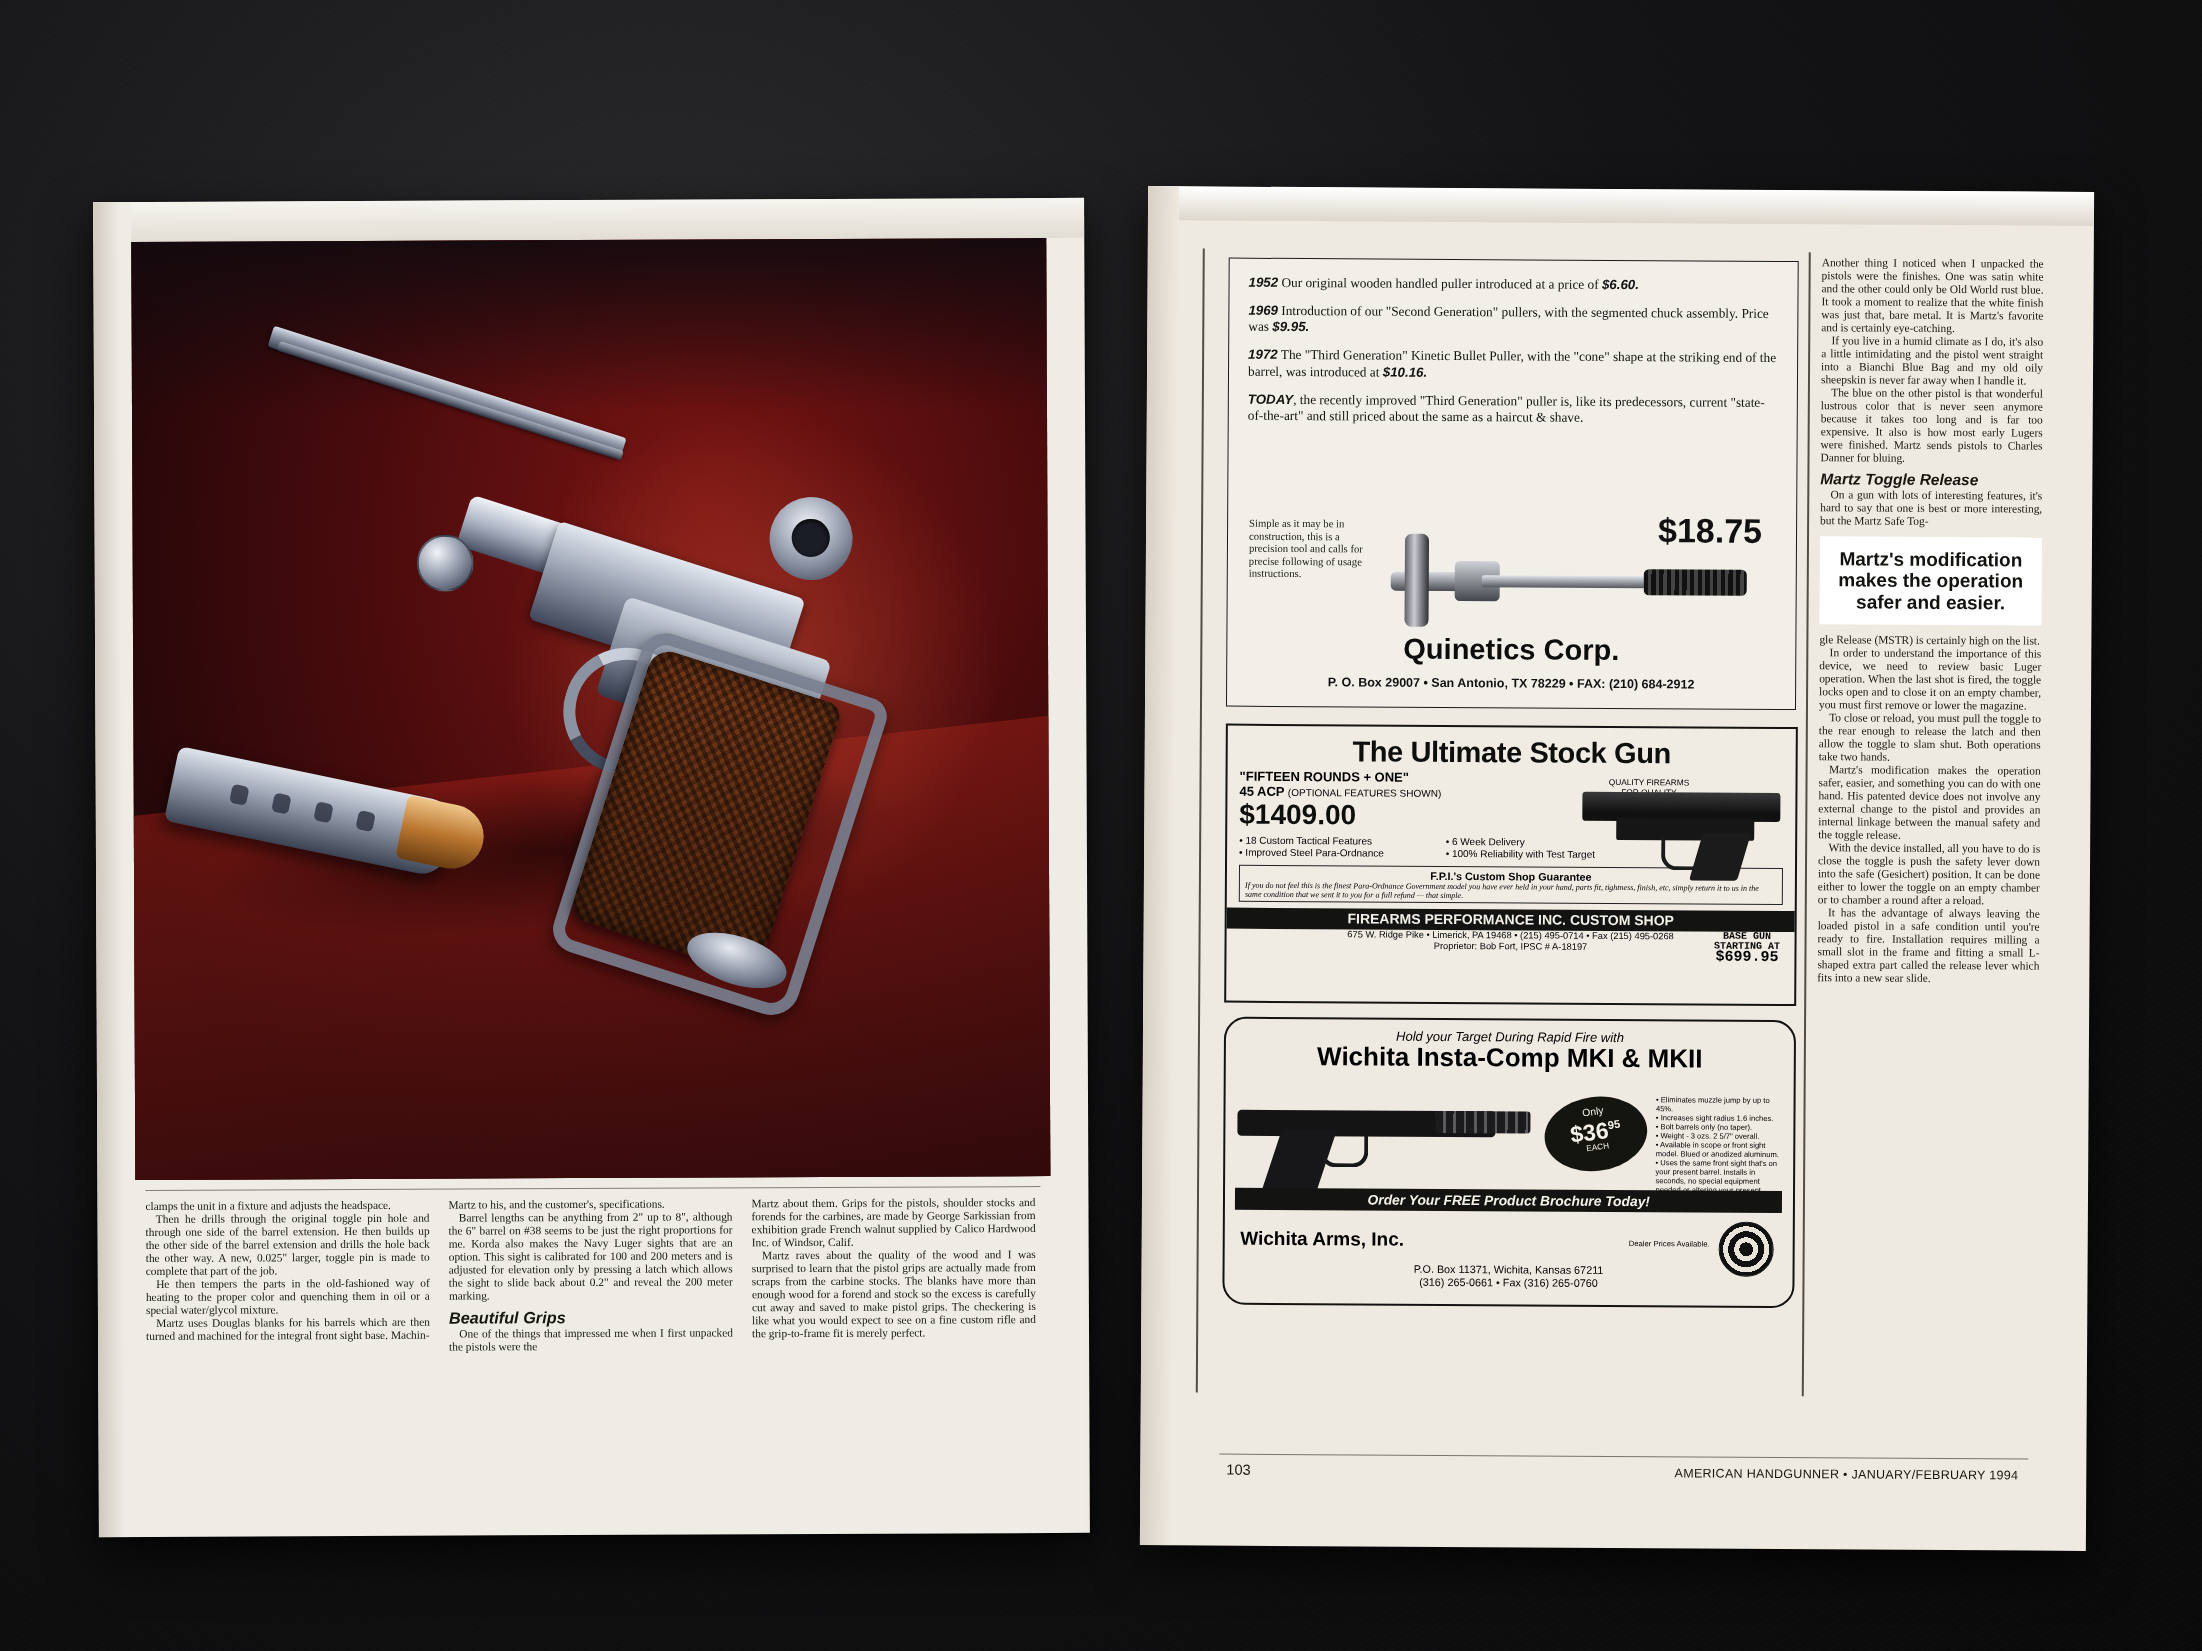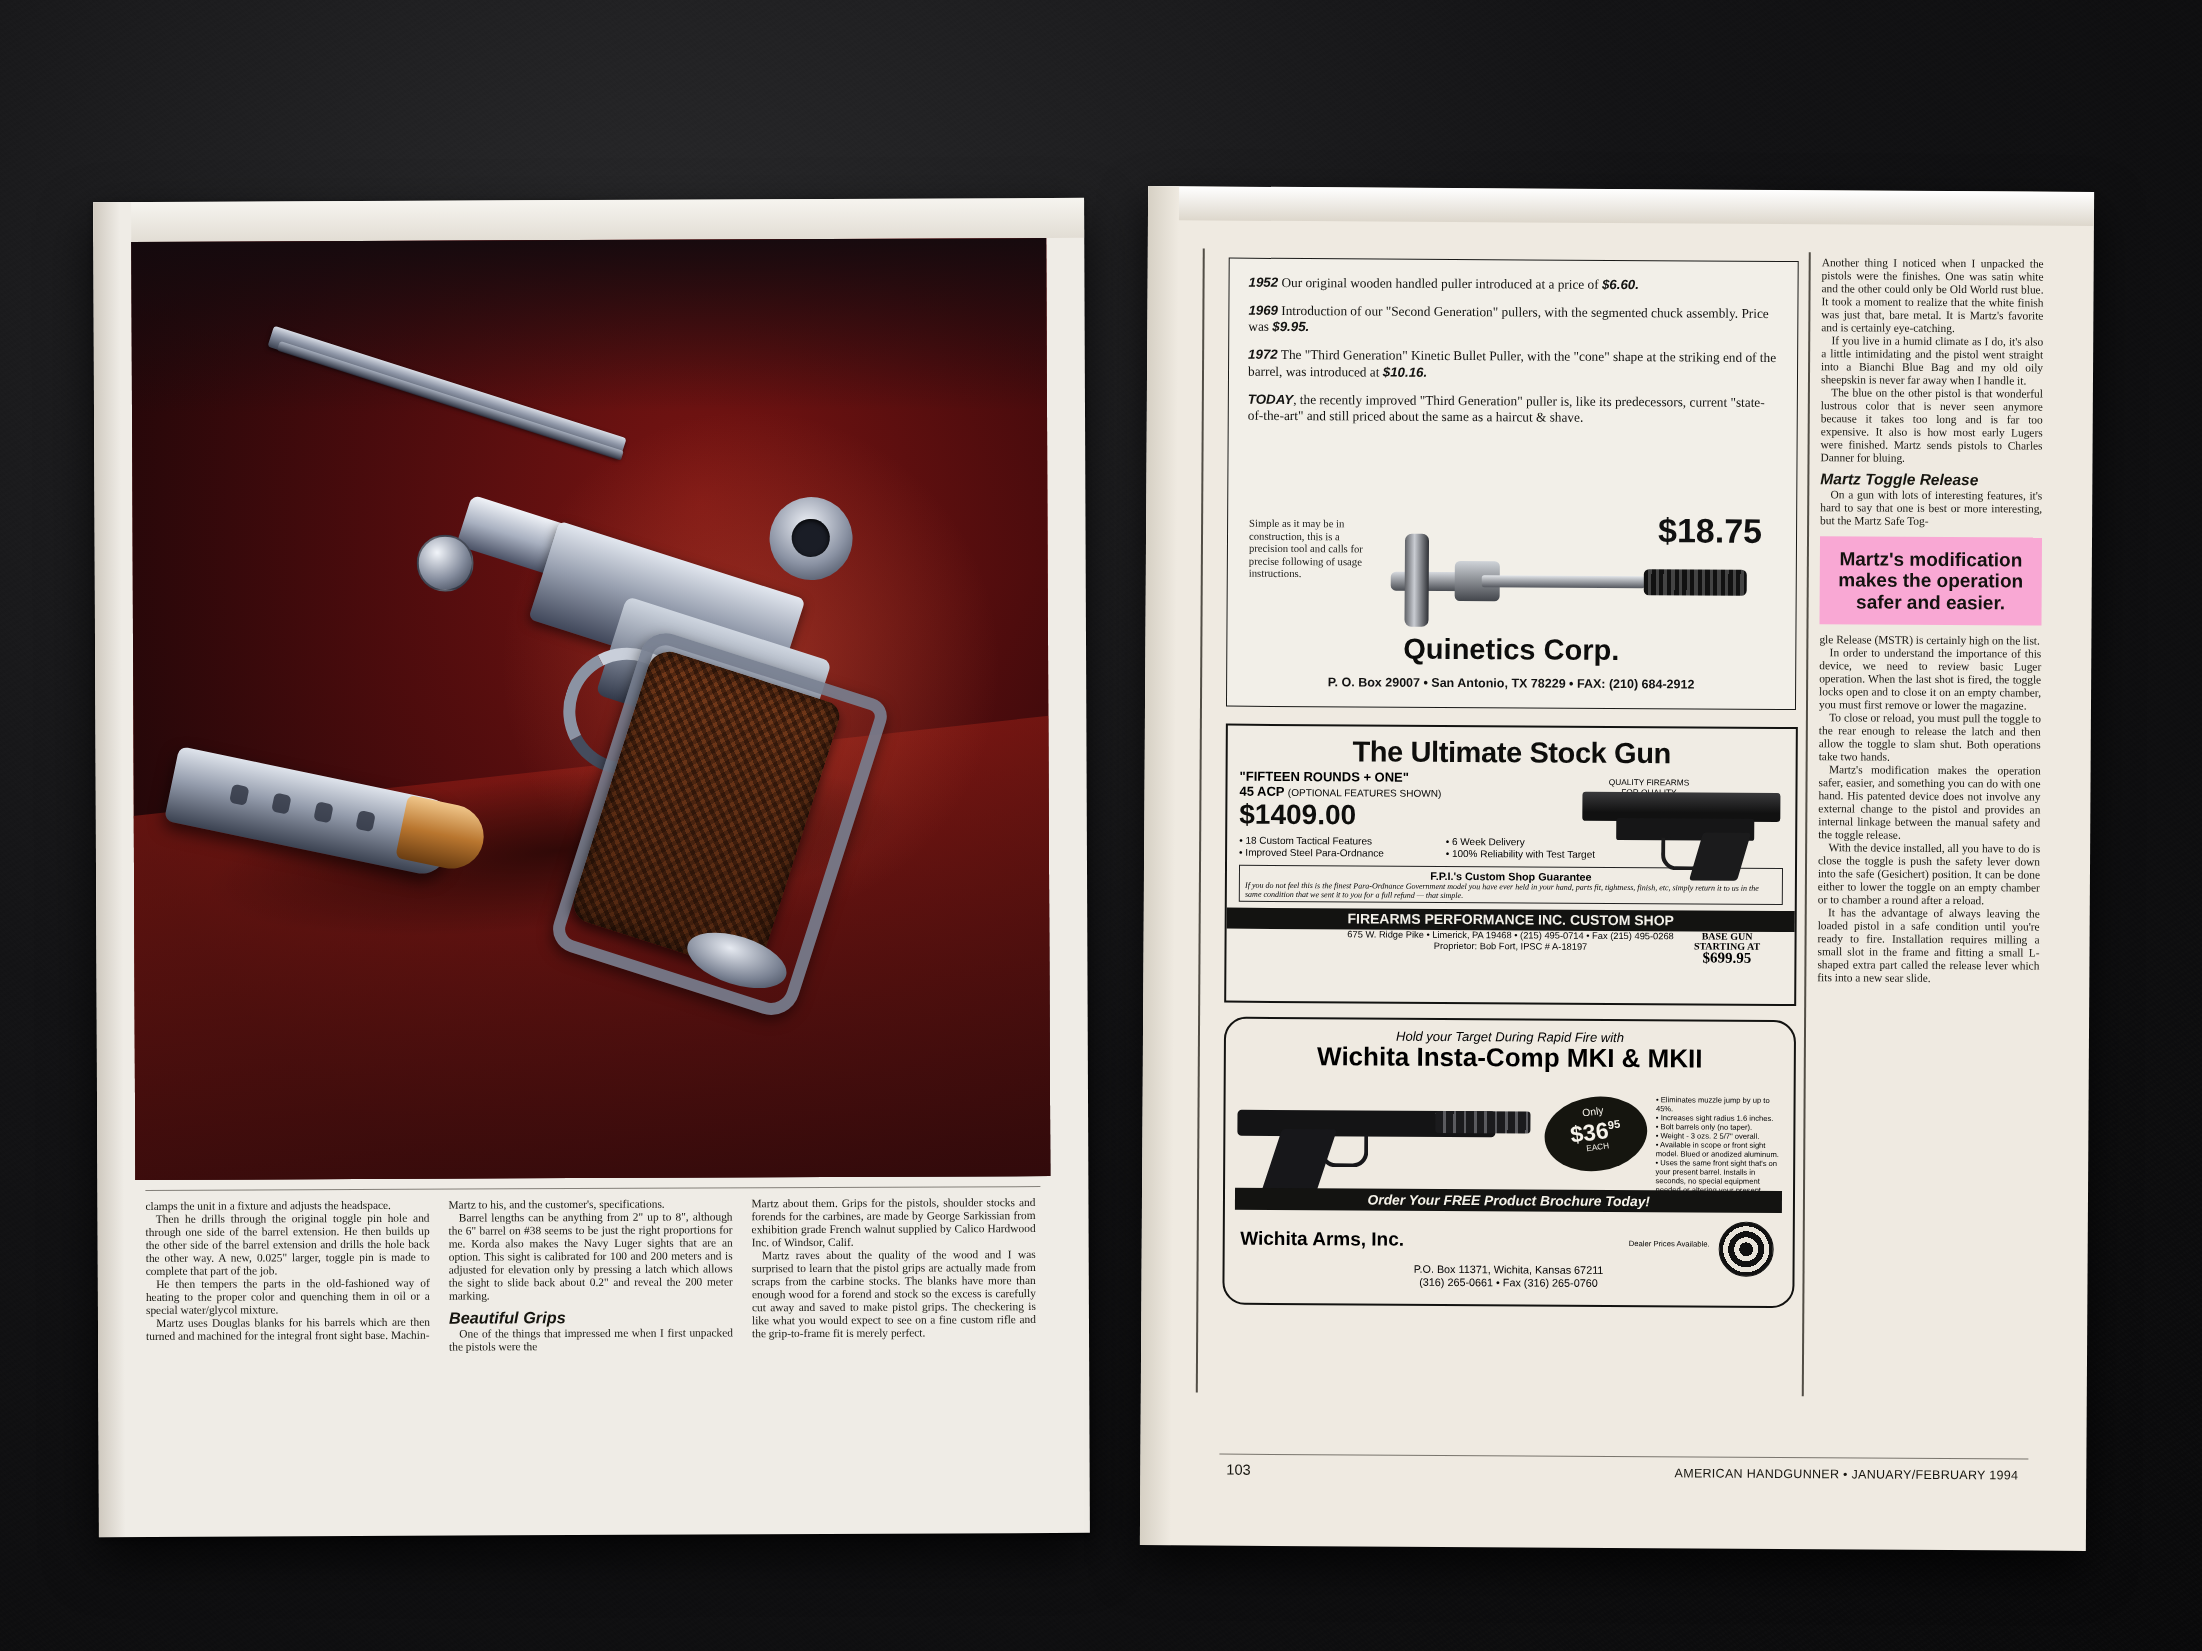--- a/index.html
+++ b/index.html
@@ -153,22 +153,22 @@
   .s-acp span{font-weight:normal;font-size:10px;}
   .s-price{margin-left:12px;font-family:"Liberation Sans",sans-serif;font-weight:bold;font-size:28px;color:#0e0e0c;}
   .s-bullets{margin-left:12px;margin-top:3.4px;font-family:"Liberation Sans",sans-serif;font-size:10px;
     display:grid;grid-template-columns:198px 189px;gap:1.7px 8.6px;}
   .s-guar{margin:6.9px 12px 0 12px;border:0.9px solid #222;padding:2.6px 5.2px;}
   .s-guar .gt{text-align:center;font-family:"Liberation Sans",sans-serif;font-weight:bold;font-size:10.8px;}
   .s-guar .gb{font-size:8px;line-height:9px;font-style:italic;}
   .s-foot{margin-top:5.2px;background:#131311;color:#f3f0e9;text-align:center;
     font-family:"Liberation Sans",sans-serif;font-weight:bold;font-size:14px;padding:2.6px 0;}
   .s-addr{text-align:center;font-family:"Liberation Sans",sans-serif;font-size:9.3px;line-height:10.8px;}
-  .s-basegun{position:absolute;right:23px;bottom:40px;width:89px;text-align:center;
-    font-family:Liberation Serif, serif;font-weight:bold;font-size:10px;line-height:10.8px;}
+  .s-basegun{position:absolute;right:3px;bottom:40px;width:89px;text-align:center;
+    font-family:Liberation Mono, monospace;font-weight:bold;font-size:10px;line-height:10.8px;}
   .s-basegun .big{font-size:15px;}
   .s-qf{position:absolute;right:102px;top:50px;width:89px;text-align:center;
     font-family:"Liberation Sans",sans-serif;font-size:8.3px;line-height:9.5px;}
   .pistol1911{position:absolute;right:15.5px;top:64px;width:198px;height:83px;}
   .pistol1911 .slide{position:absolute;left:0;top:0;width:198px;height:29px;border-radius:3.4px;
     background:linear-gradient(180deg,#3a3a3c,#111 70%);}
   .pistol1911 .frm{position:absolute;left:34px;top:26px;width:138px;height:22.4px;background:#161617;border-radius:2.6px;}
   .pistol1911 .grp{position:absolute;left:114px;top:40px;width:48px;height:48px;background:#1b1b1c;
     transform:skewX(-16deg);border-radius:3.4px;}
   .pistol1911 .trg{position:absolute;left:79px;top:45px;width:38px;height:29px;border:4.3px solid #1b1b1c;
@@ -208,21 +208,21 @@
     background:radial-gradient(circle at 50% 50%, #111 0 6.9px, #e9e4da 6.9px 12px, #111 12px 18px, #e9e4da 18px 23px, #111 23px 27px);
     border:1.7px solid #111;}
 
   
   .rcol{position:absolute;left:638px;top:26px;width:222px;font-size:11.4px;line-height:13px;
     text-align:justify;color:#16150f;}
   .rcol p{margin:0;text-indent:10.3px;}
   .rcol p.first{text-indent:0;}
   .rcol .sub{font-family:"Liberation Sans",sans-serif;font-weight:bold;font-style:italic;font-size:15.5px;
     margin:7.7px 0 3.4px 0;}
-  .pullquote{margin:8.6px 0 8.6px 0;background:#f9a8d4;padding:12px 8.6px;text-align:center;
+  .pullquote{margin:8.6px 0 8.6px 0;background:#ffffff;padding:12px 8.6px;text-align:center;
     font-family:"Liberation Sans",sans-serif;font-weight:bold;font-size:19px;line-height:21.5px;color:#13120f;}
 
   .folio{position:absolute;left:50px;bottom:22.4px;font-family:"Liberation Sans",sans-serif;
     font-size:14.6px;color:#16150f;}
   .runhead{position:absolute;right:29px;bottom:22.4px;font-family:"Liberation Sans",sans-serif;
     font-size:12.5px;letter-spacing:0.3px;color:#16150f;}
   .hairline{position:absolute;left:43px;right:19px;bottom:45px;height:0.9px;background:#2a271f;opacity:.6;}
 </style>
 </head>
 <body>

